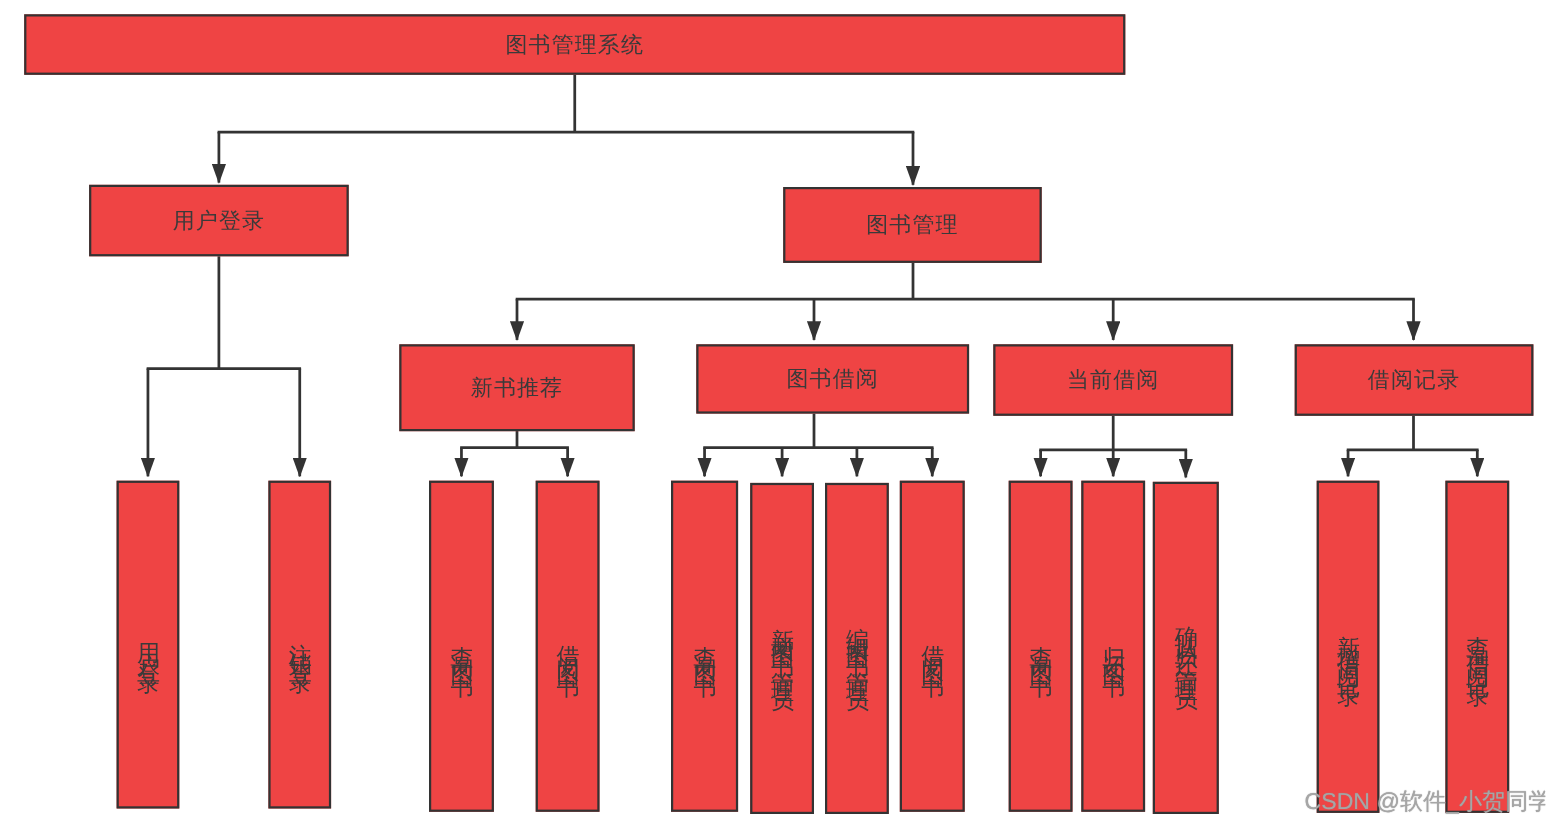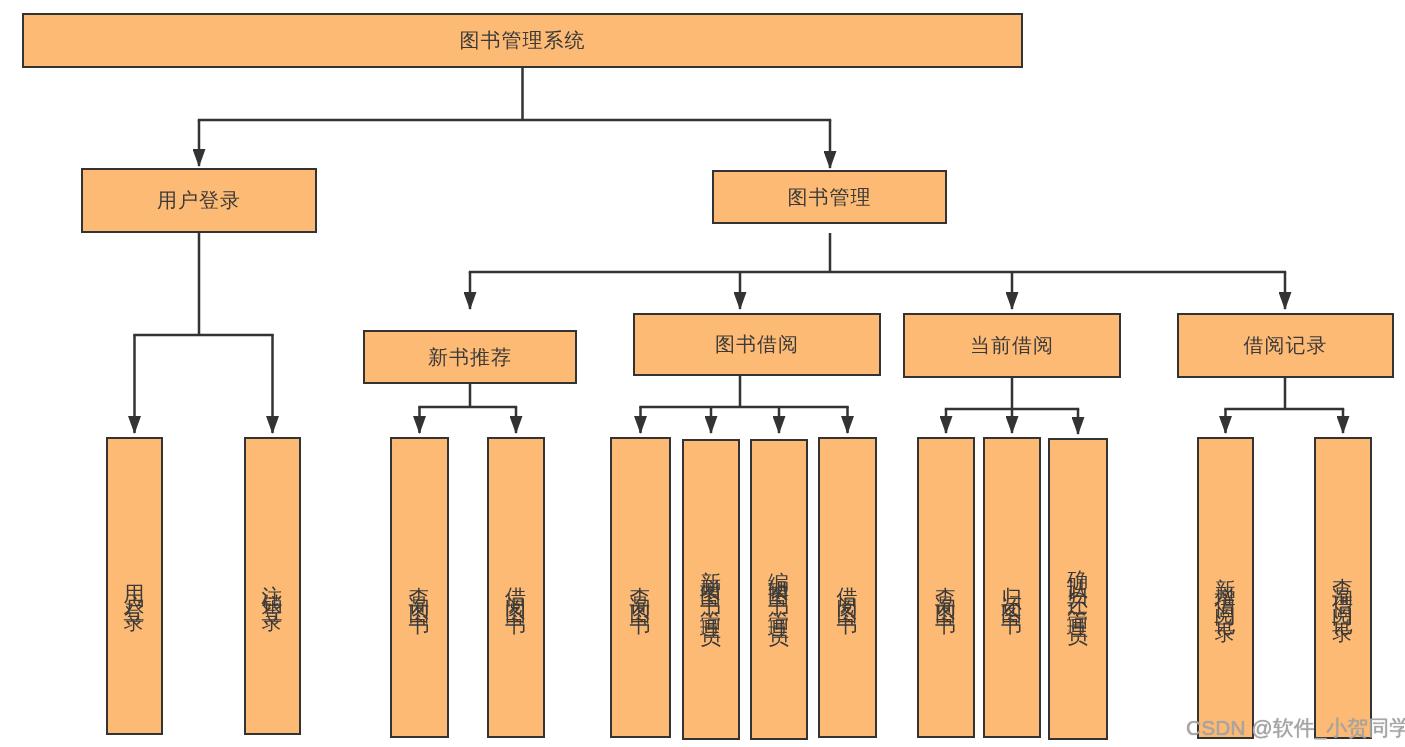--- a/index.html
+++ b/index.html
@@ -10,21 +10,21 @@
     background:#ffffff;
     overflow:hidden;
   }
   svg.connectors{
     position:absolute;left:0;top:0;width:1405px;height:747px;
   }
   .node{
     position:absolute;
     box-sizing:border-box;
     border:2.5px solid #333333;
-    background:#fdba74;
+    background:#ef4444;
     display:flex;
     align-items:center;
     justify-content:center;
     color:#3a3a3a;
   }
   .node.h span{
     font-size:20px;
     letter-spacing:1px;
     white-space:nowrap;
   }
@@ -96,25 +96,25 @@
     </g>
   </svg>
 
   <div class="node h" style="left:22px;top:13px;width:1001px;height:55px">
     <span>图书管理系统</span>
   </div>
 
   <div class="node h" style="left:81px;top:168px;width:236px;height:65px">
     <span>用户登录</span>
   </div>
-  <div class="node h" style="left:712px;top:170px;width:235px;height:54px">
+  <div class="node h" style="left:712px;top:170px;width:235px;height:69px">
     <span>图书管理</span>
   </div>
 
-  <div class="node h" style="left:363px;top:330px;width:214px;height:54px">
+  <div class="node h" style="left:363px;top:313px;width:214px;height:79px">
     <span>新书推荐</span>
   </div>
   <div class="node h" style="left:633px;top:313px;width:248px;height:63px">
     <span>图书借阅</span>
   </div>
   <div class="node h" style="left:903px;top:313px;width:218px;height:65px">
     <span>当前借阅</span>
   </div>
   <div class="node h" style="left:1177px;top:313px;width:217px;height:65px">
     <span>借阅记录</span>

